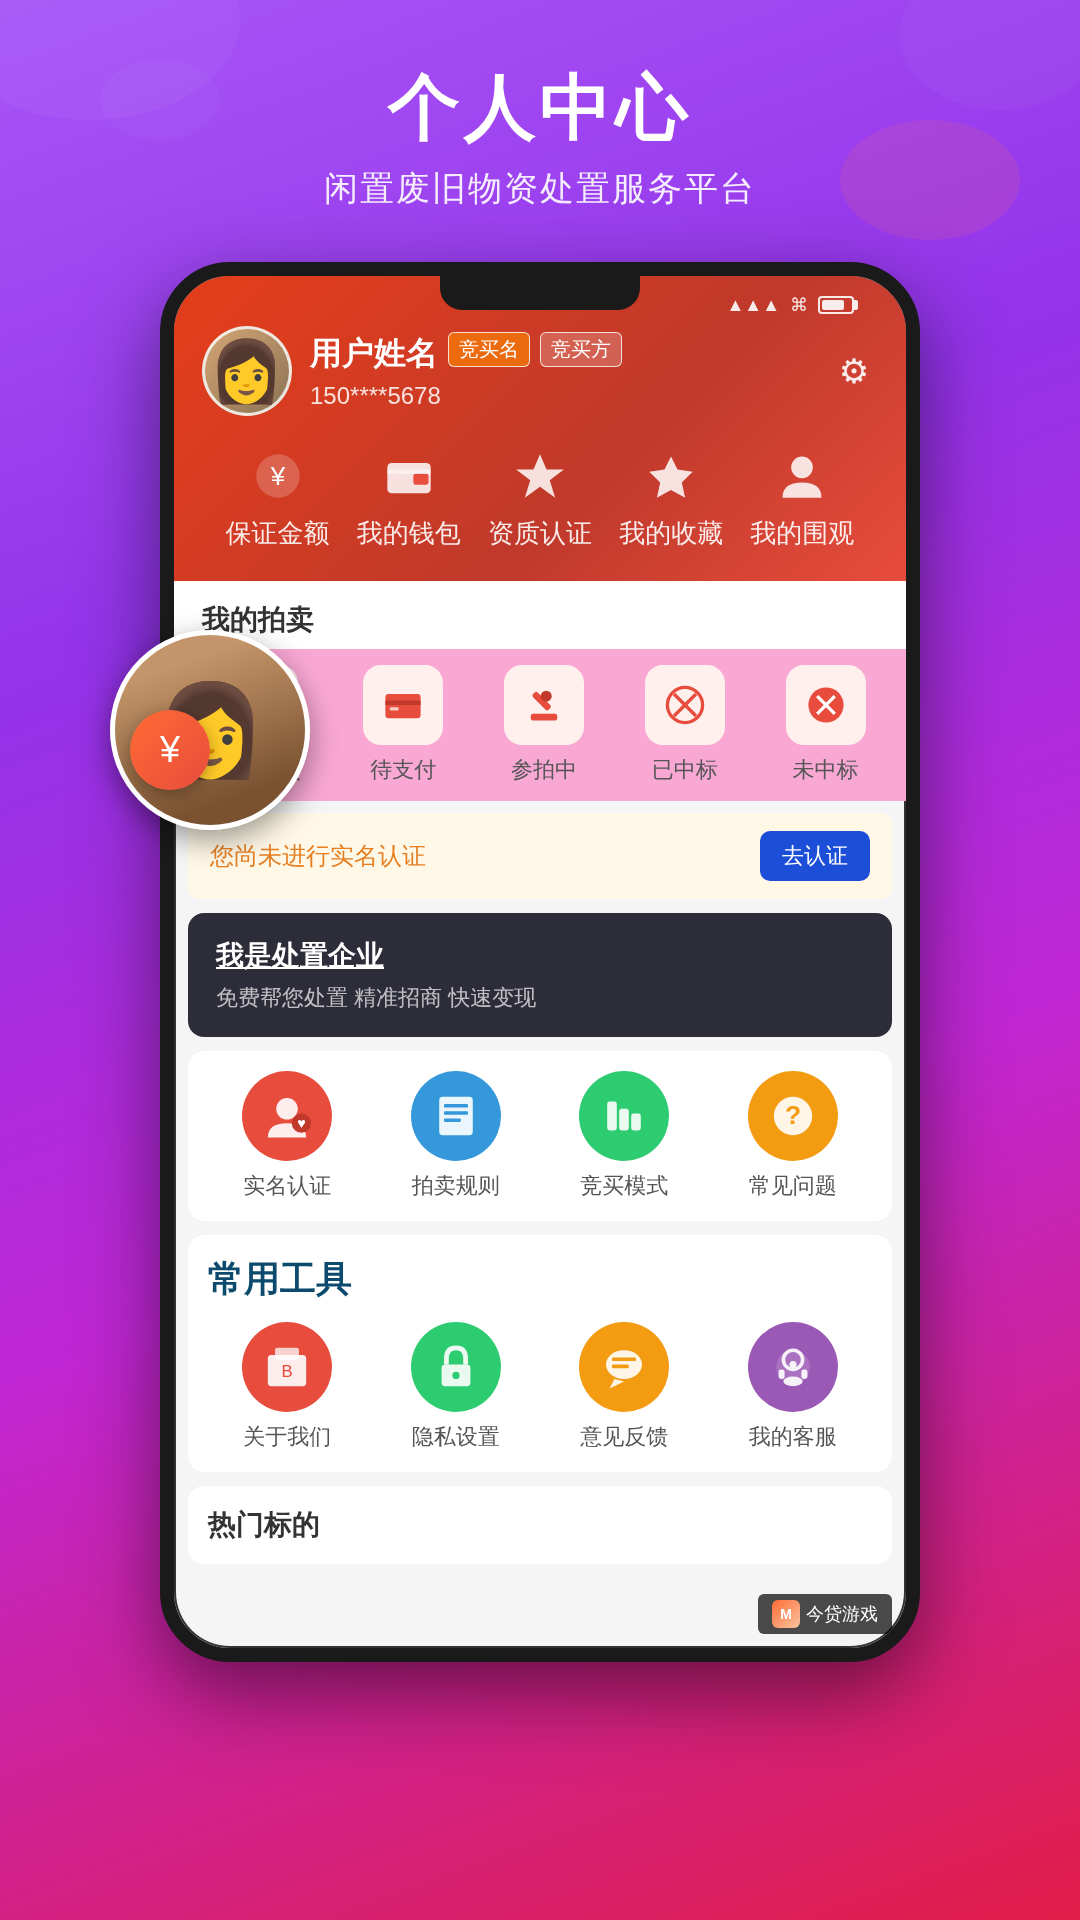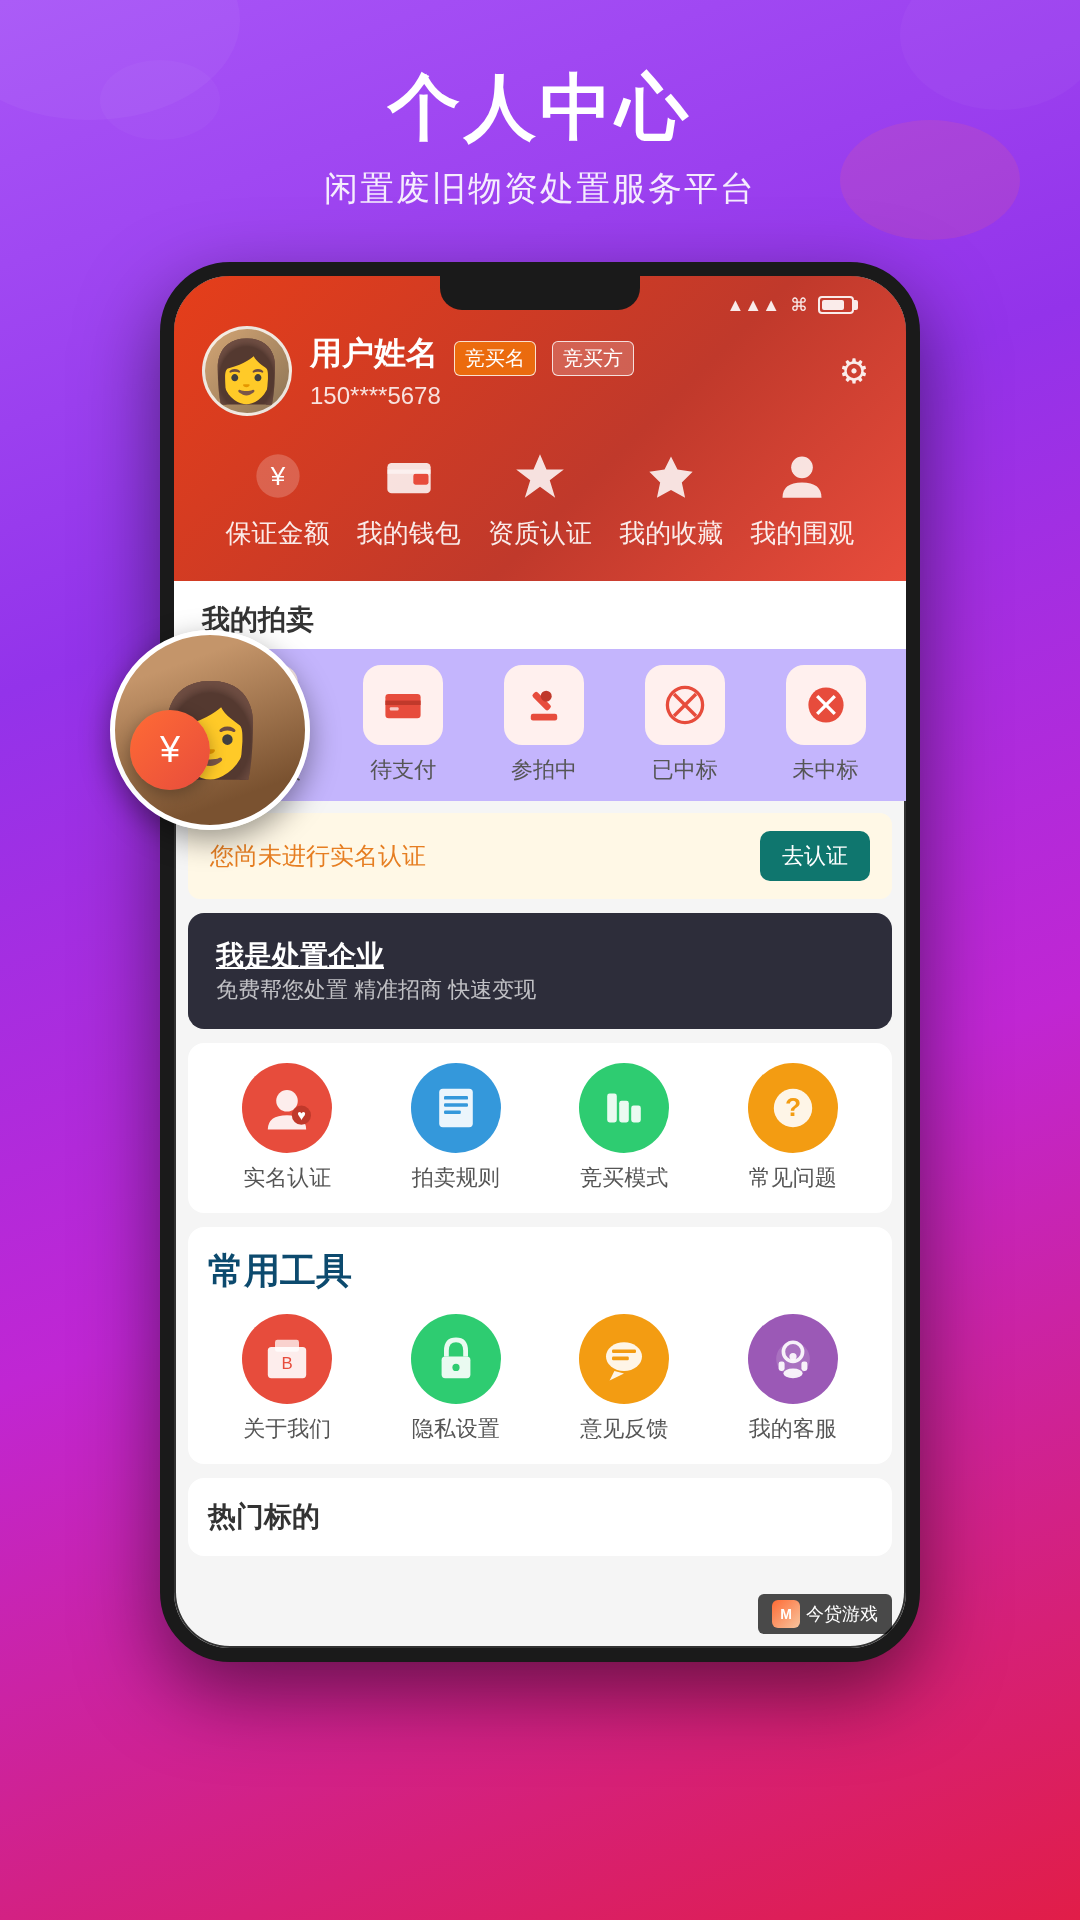--- a/index.html
+++ b/index.html
@@ -128,22 +128,22 @@
       border: 3px solid rgba(255,255,255,0.8);
       background: linear-gradient(135deg, #d4a574, #8b7355);
       overflow: hidden;
       flex-shrink: 0;
       display: flex; align-items: center; justify-content: center;
       font-size: 36px;
     }
     .user-info { flex: 1; }
     .user-name-row {
       display: flex;
-      align-items: flex-end;
-      gap: 16px;
+      align-items: flex-start;
+      gap: 10px;
     }
     .user-name {
       font-size: 32px;
       color: #fff;
       font-weight: 600;
     }
     .badge {
       padding: 3px 10px;
       border-radius: 6px;
       font-size: 20px;
@@ -193,21 +193,21 @@
       font-size: 28px;
       font-weight: 600;
       color: #333;
     }
 
     
     .auction-row {
       display: flex;
       justify-content: space-around;
       padding: 16px 10px;
-      background: #c4b5fd;
+      background: #f9a8d4;
     }
     .auction-item {
       display: flex; flex-direction: column;
       align-items: center; gap: 10px;
     }
     .auction-icon-circle {
       width: 80px; height: 80px;
       border-radius: 18px;
       display: flex; align-items: center; justify-content: center;
       font-size: 36px;
@@ -225,21 +225,21 @@
       padding: 18px 22px;
       display: flex;
       align-items: center;
       justify-content: space-between;
     }
     .notice-text {
       font-size: 24px;
       color: #e67e22;
     }
     .notice-btn {
-      background: #0f766e;
+      background: #1d4ed8;
       color: #fff;
       padding: 10px 22px;
       border-radius: 10px;
       font-size: 22px;
     }
 
     
     .enterprise-card {
       margin: 0 14px 14px;
       background: #2d2d3a;
@@ -248,20 +248,21 @@
     }
     .enterprise-title {
       font-size: 28px;
       color: #fff;
       font-weight: 600;
       text-decoration: underline;
     }
     .enterprise-sub {
       font-size: 22px;
       color: rgba(255,255,255,0.7);
+      margin-top: 8px;
     }
 
     
     .helper-section {
       background: #fff;
       margin: 0 14px 14px;
       border-radius: 16px;
       padding: 20px;
     }
     .helper-title {

